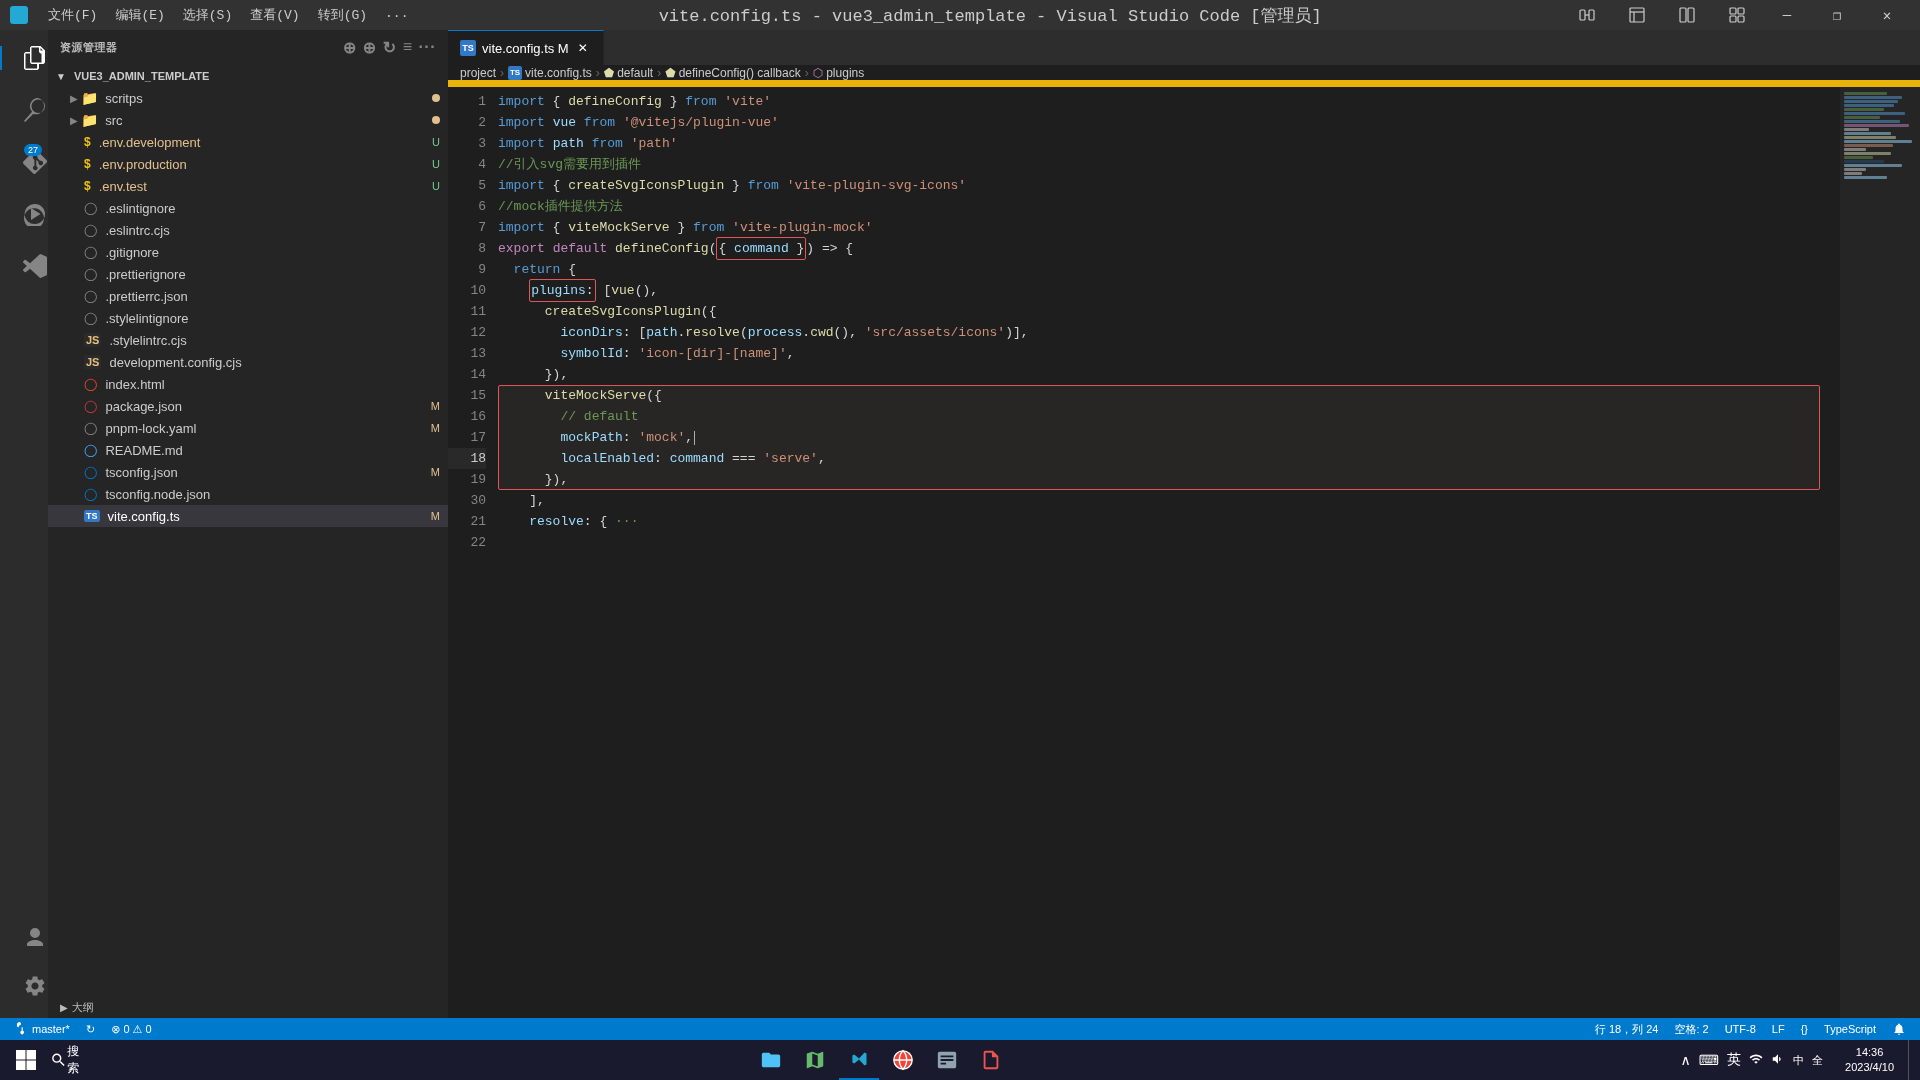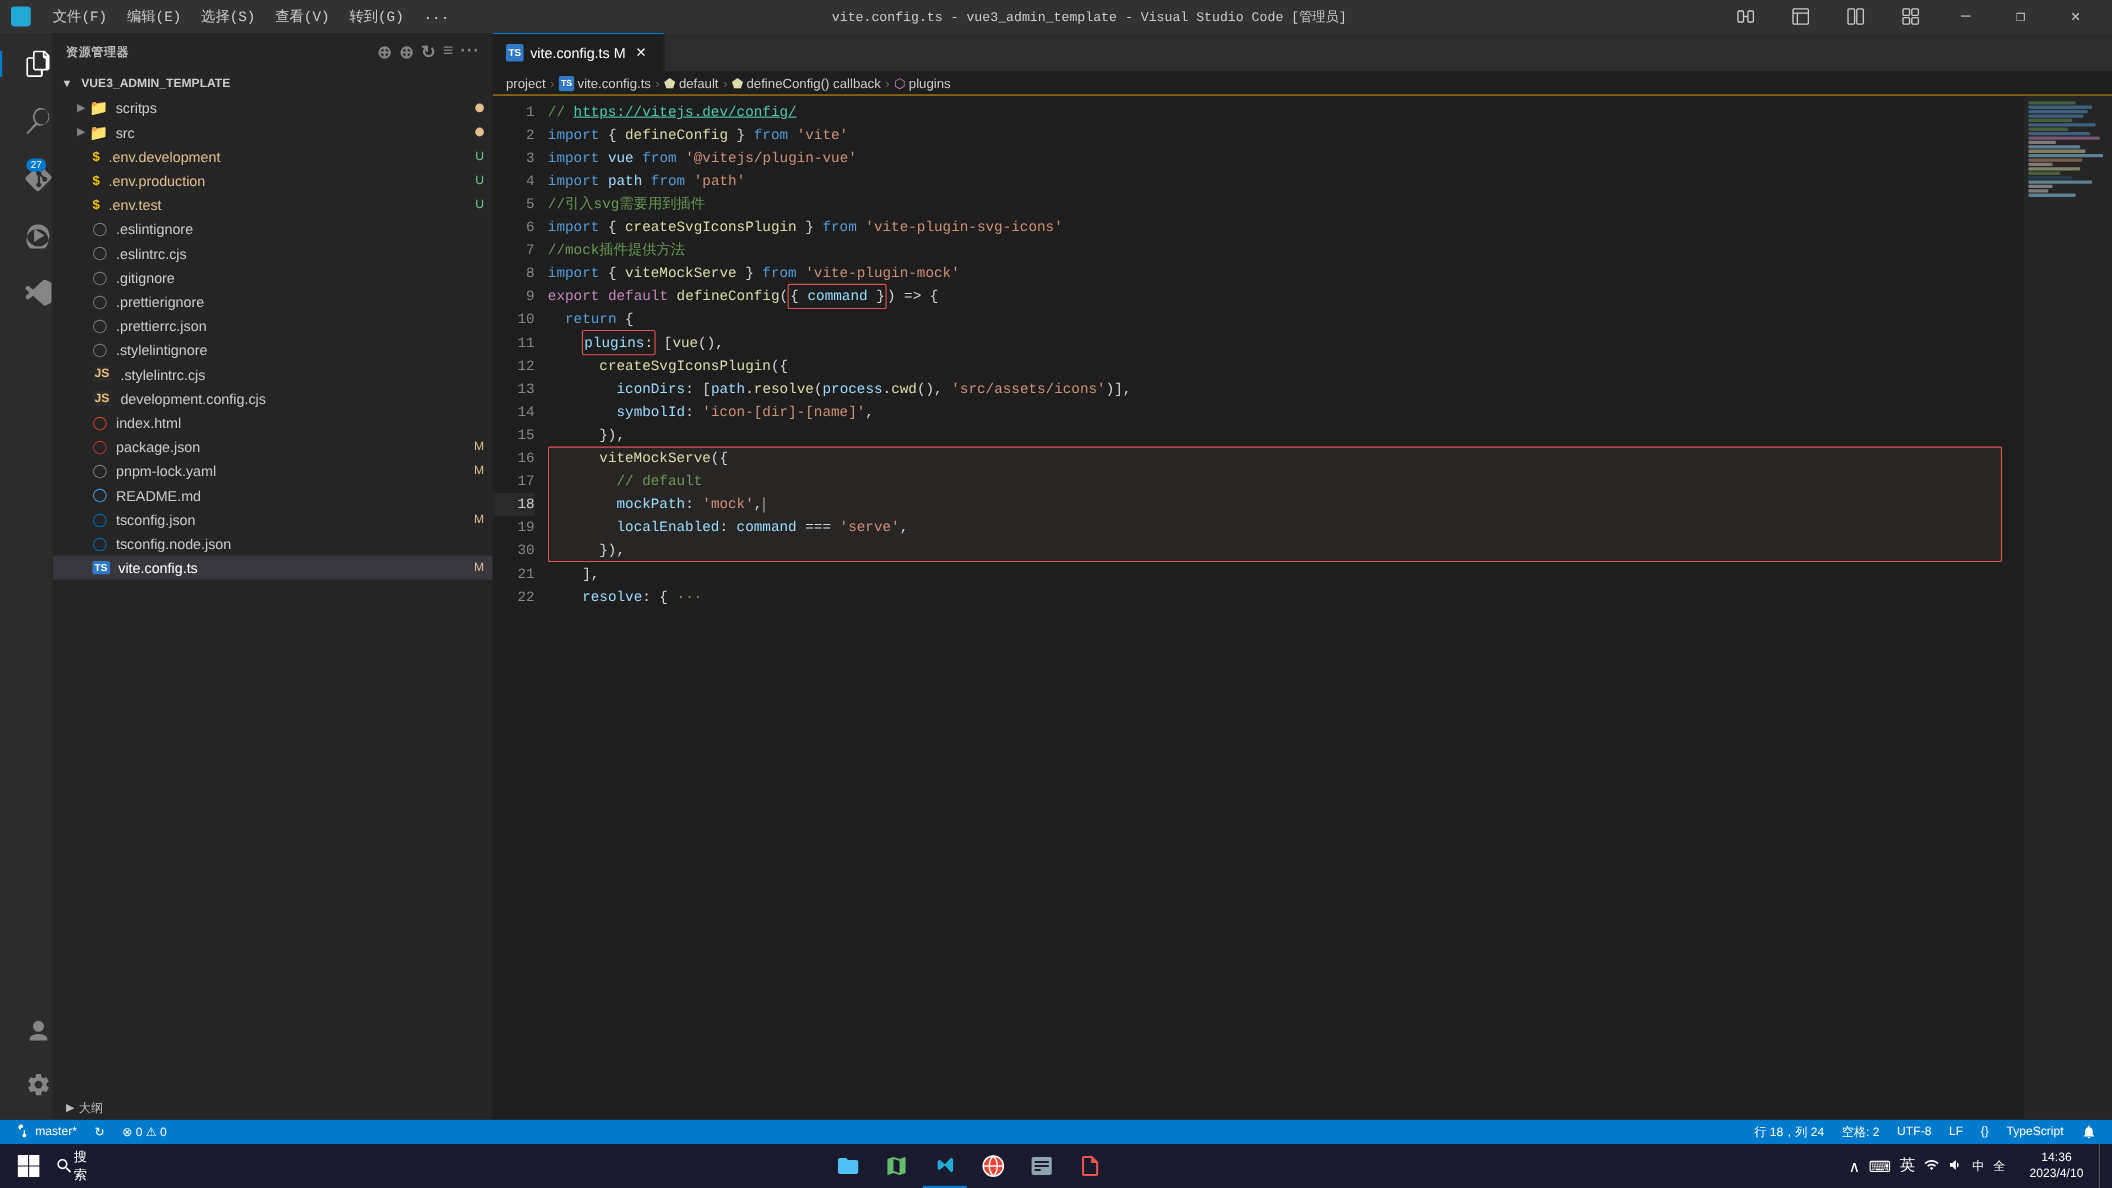--- a/index.html
+++ b/index.html
@@ -45,21 +45,21 @@
       gap: 2px;
     }
     .title-bar-menu-item {
       color: #cccccc;
       font-size: 13px;
       padding: 2px 8px;
       cursor: pointer;
     }
     .title-center {
       color: #cccccc;
-      font-size: 12px;
+      font-size: 17px;
     }
     .title-bar-right {
       display: flex;
       align-items: center;
       gap: 4px;
     }
     .title-btn {
       width: 46px;
       height: 30px;
       display: flex;
@@ -255,21 +255,21 @@
       height: 22px;
       background: #1e1e1e;
       display: flex;
       align-items: center;
       padding: 0 12px;
       gap: 4px;
       font-size: 12px;
       font-family: sans-serif;
       color: #cccccc;
       flex-shrink: 0;
-      border-bottom: 1px solid #eab308;
+      border-bottom: 7px solid #eab308;
     }
     .breadcrumb-sep { color: #666; }
     .breadcrumb-item { color: #cccccc; cursor: pointer; display: flex; align-items: center; gap: 3px; }
     .bc-ts-icon {
       width: 14px;
       height: 14px;
       background: #3178c6;
       color: white;
       font-size: 8px;
       font-weight: bold;
@@ -754,23 +754,20 @@
         <div>17</div>
         <div style="background: rgba(255,255,255,0.05); color:#cccccc;">18</div>
         <div>19</div>
         <div>30</div>
         <div>21</div>
         <div>22</div>
       </div>
 
       <div class="code-content">
 
-        <div class="code-line">
-          <span class="comment">// <span style="text-decoration:underline; color:#4ec9b0;">https://vitejs.dev/config/</span></span>
-        </div>
 
         <div class="code-line">
           <span class="kw">import</span><span class="plain"> { </span><span class="fn">defineConfig</span><span class="plain"> } </span><span class="kw">from</span><span class="plain"> </span><span class="str">'vite'</span>
         </div>
 
         <div class="code-line">
           <span class="kw">import</span><span class="plain"> </span><span class="var">vue</span><span class="plain"> </span><span class="kw">from</span><span class="plain"> </span><span class="str">'@vitejs/plugin-vue'</span>
         </div>
 
         <div class="code-line">

